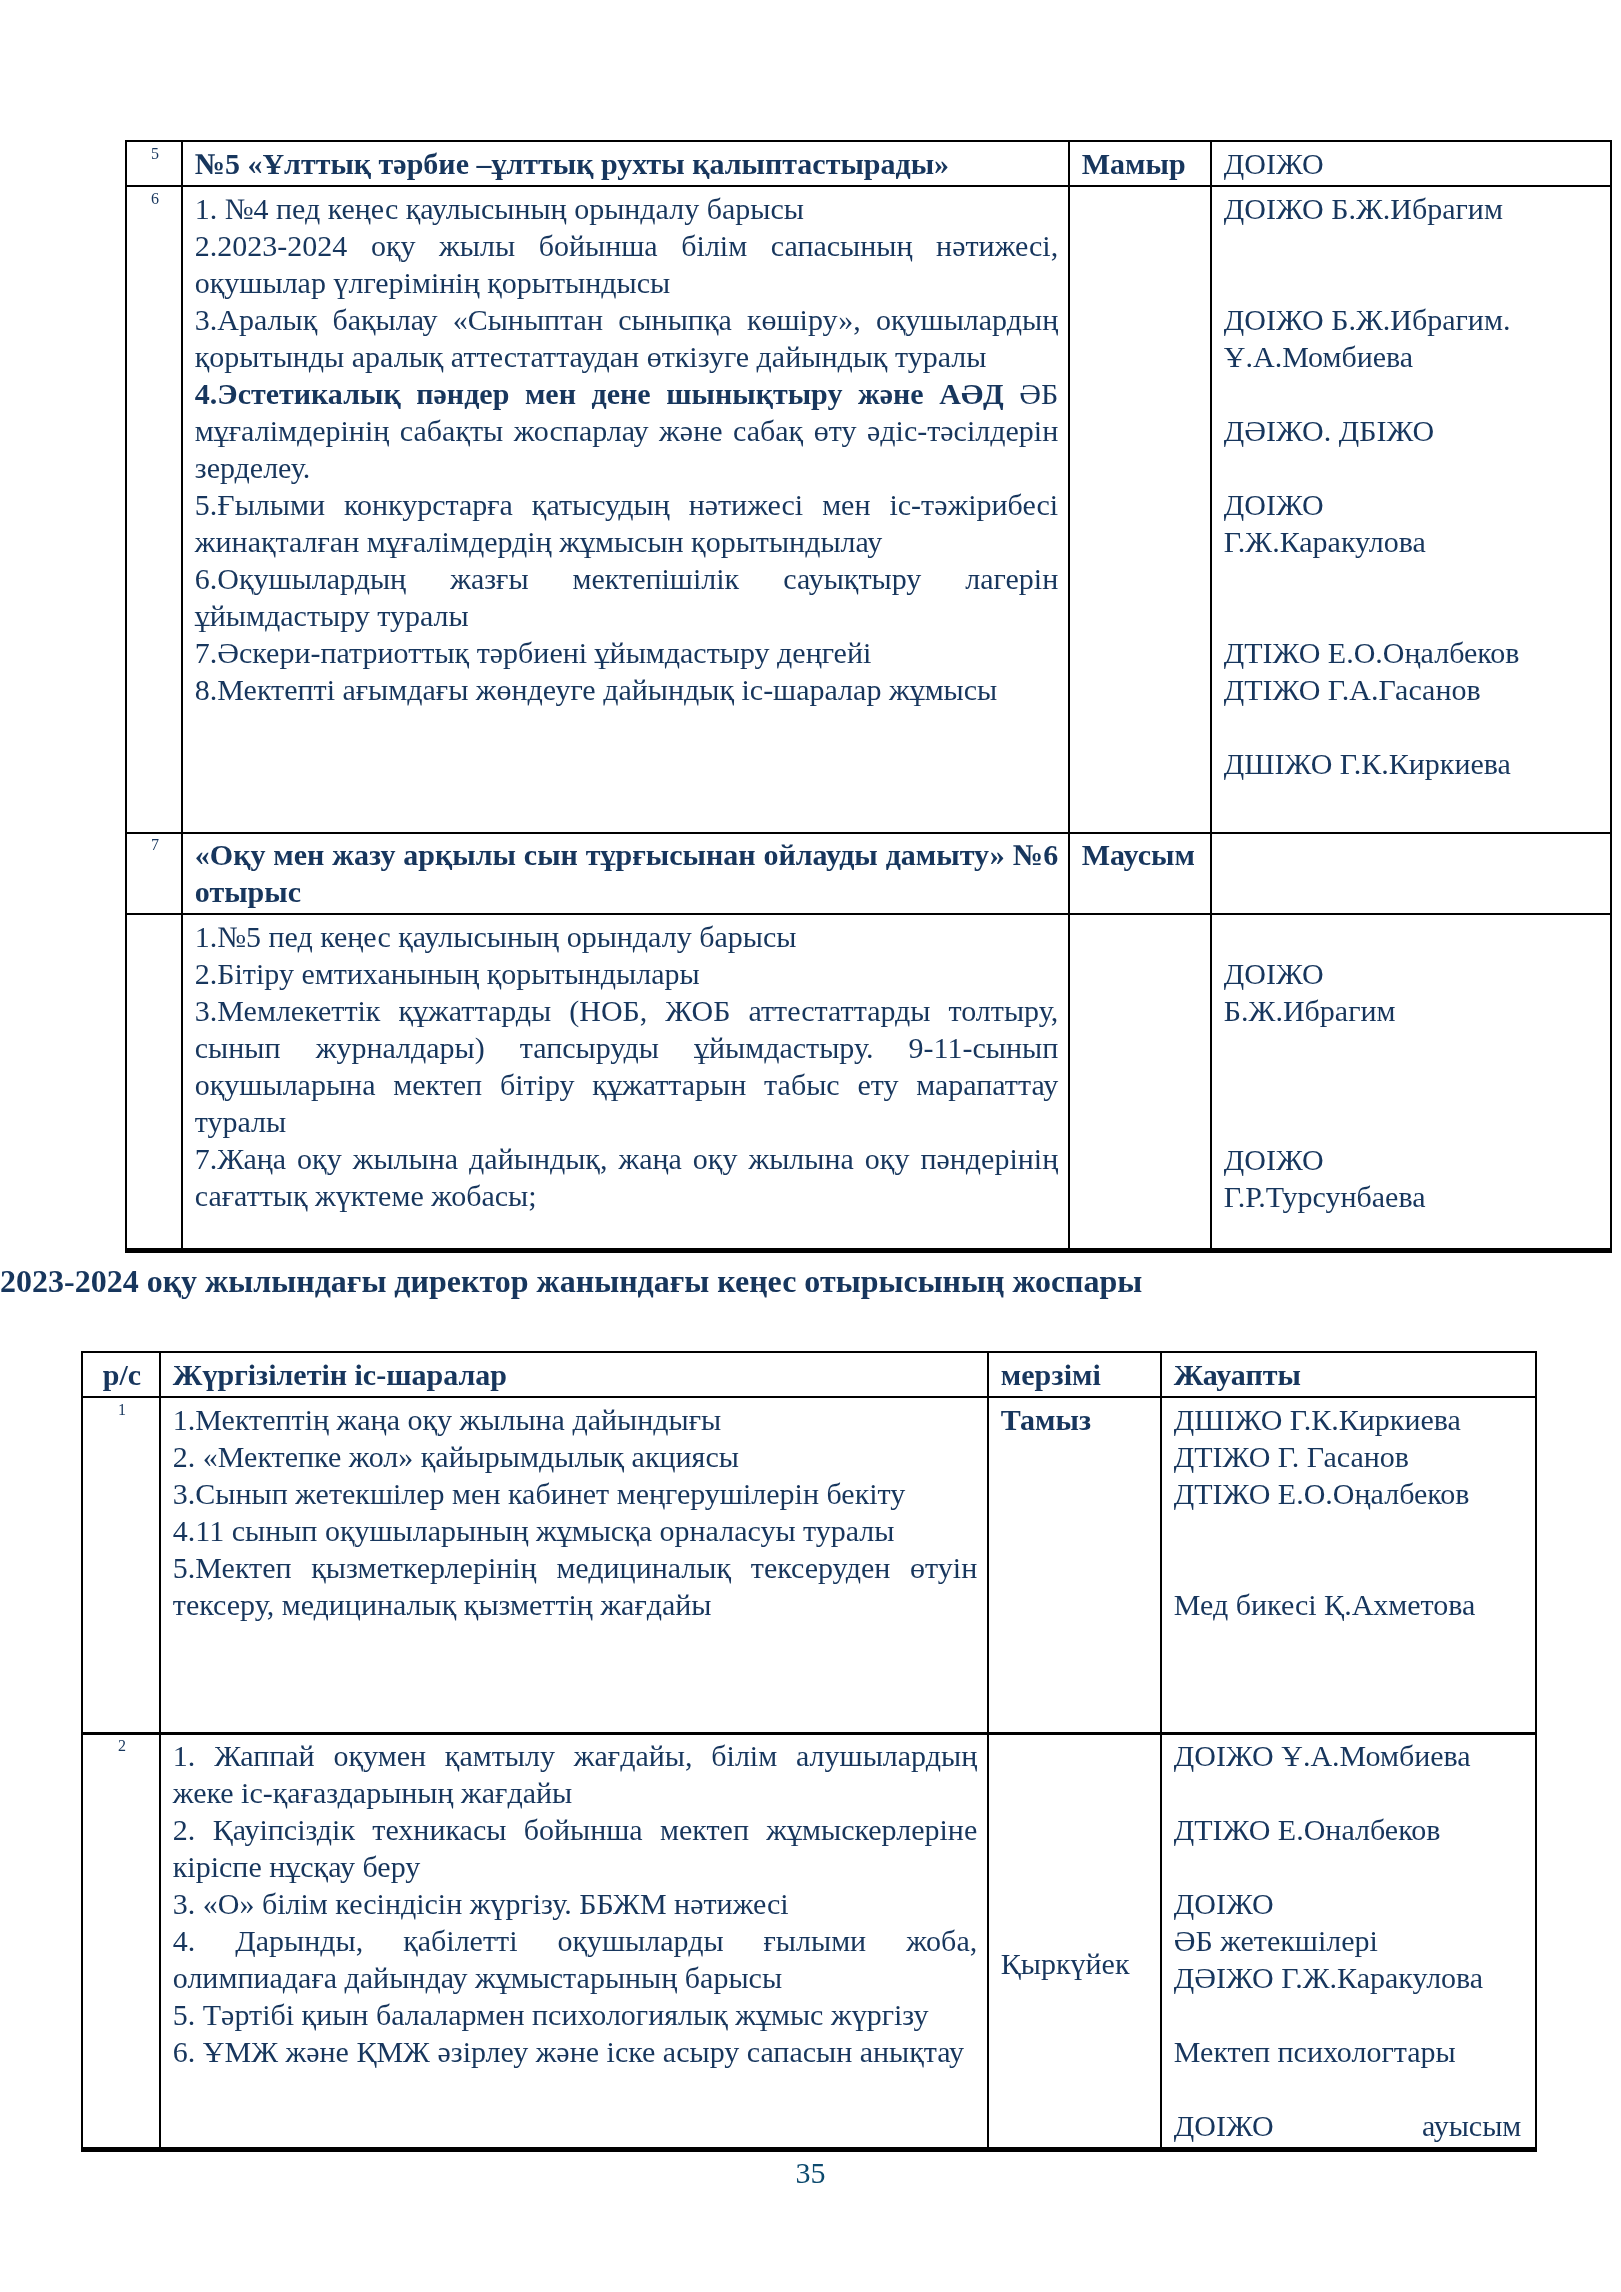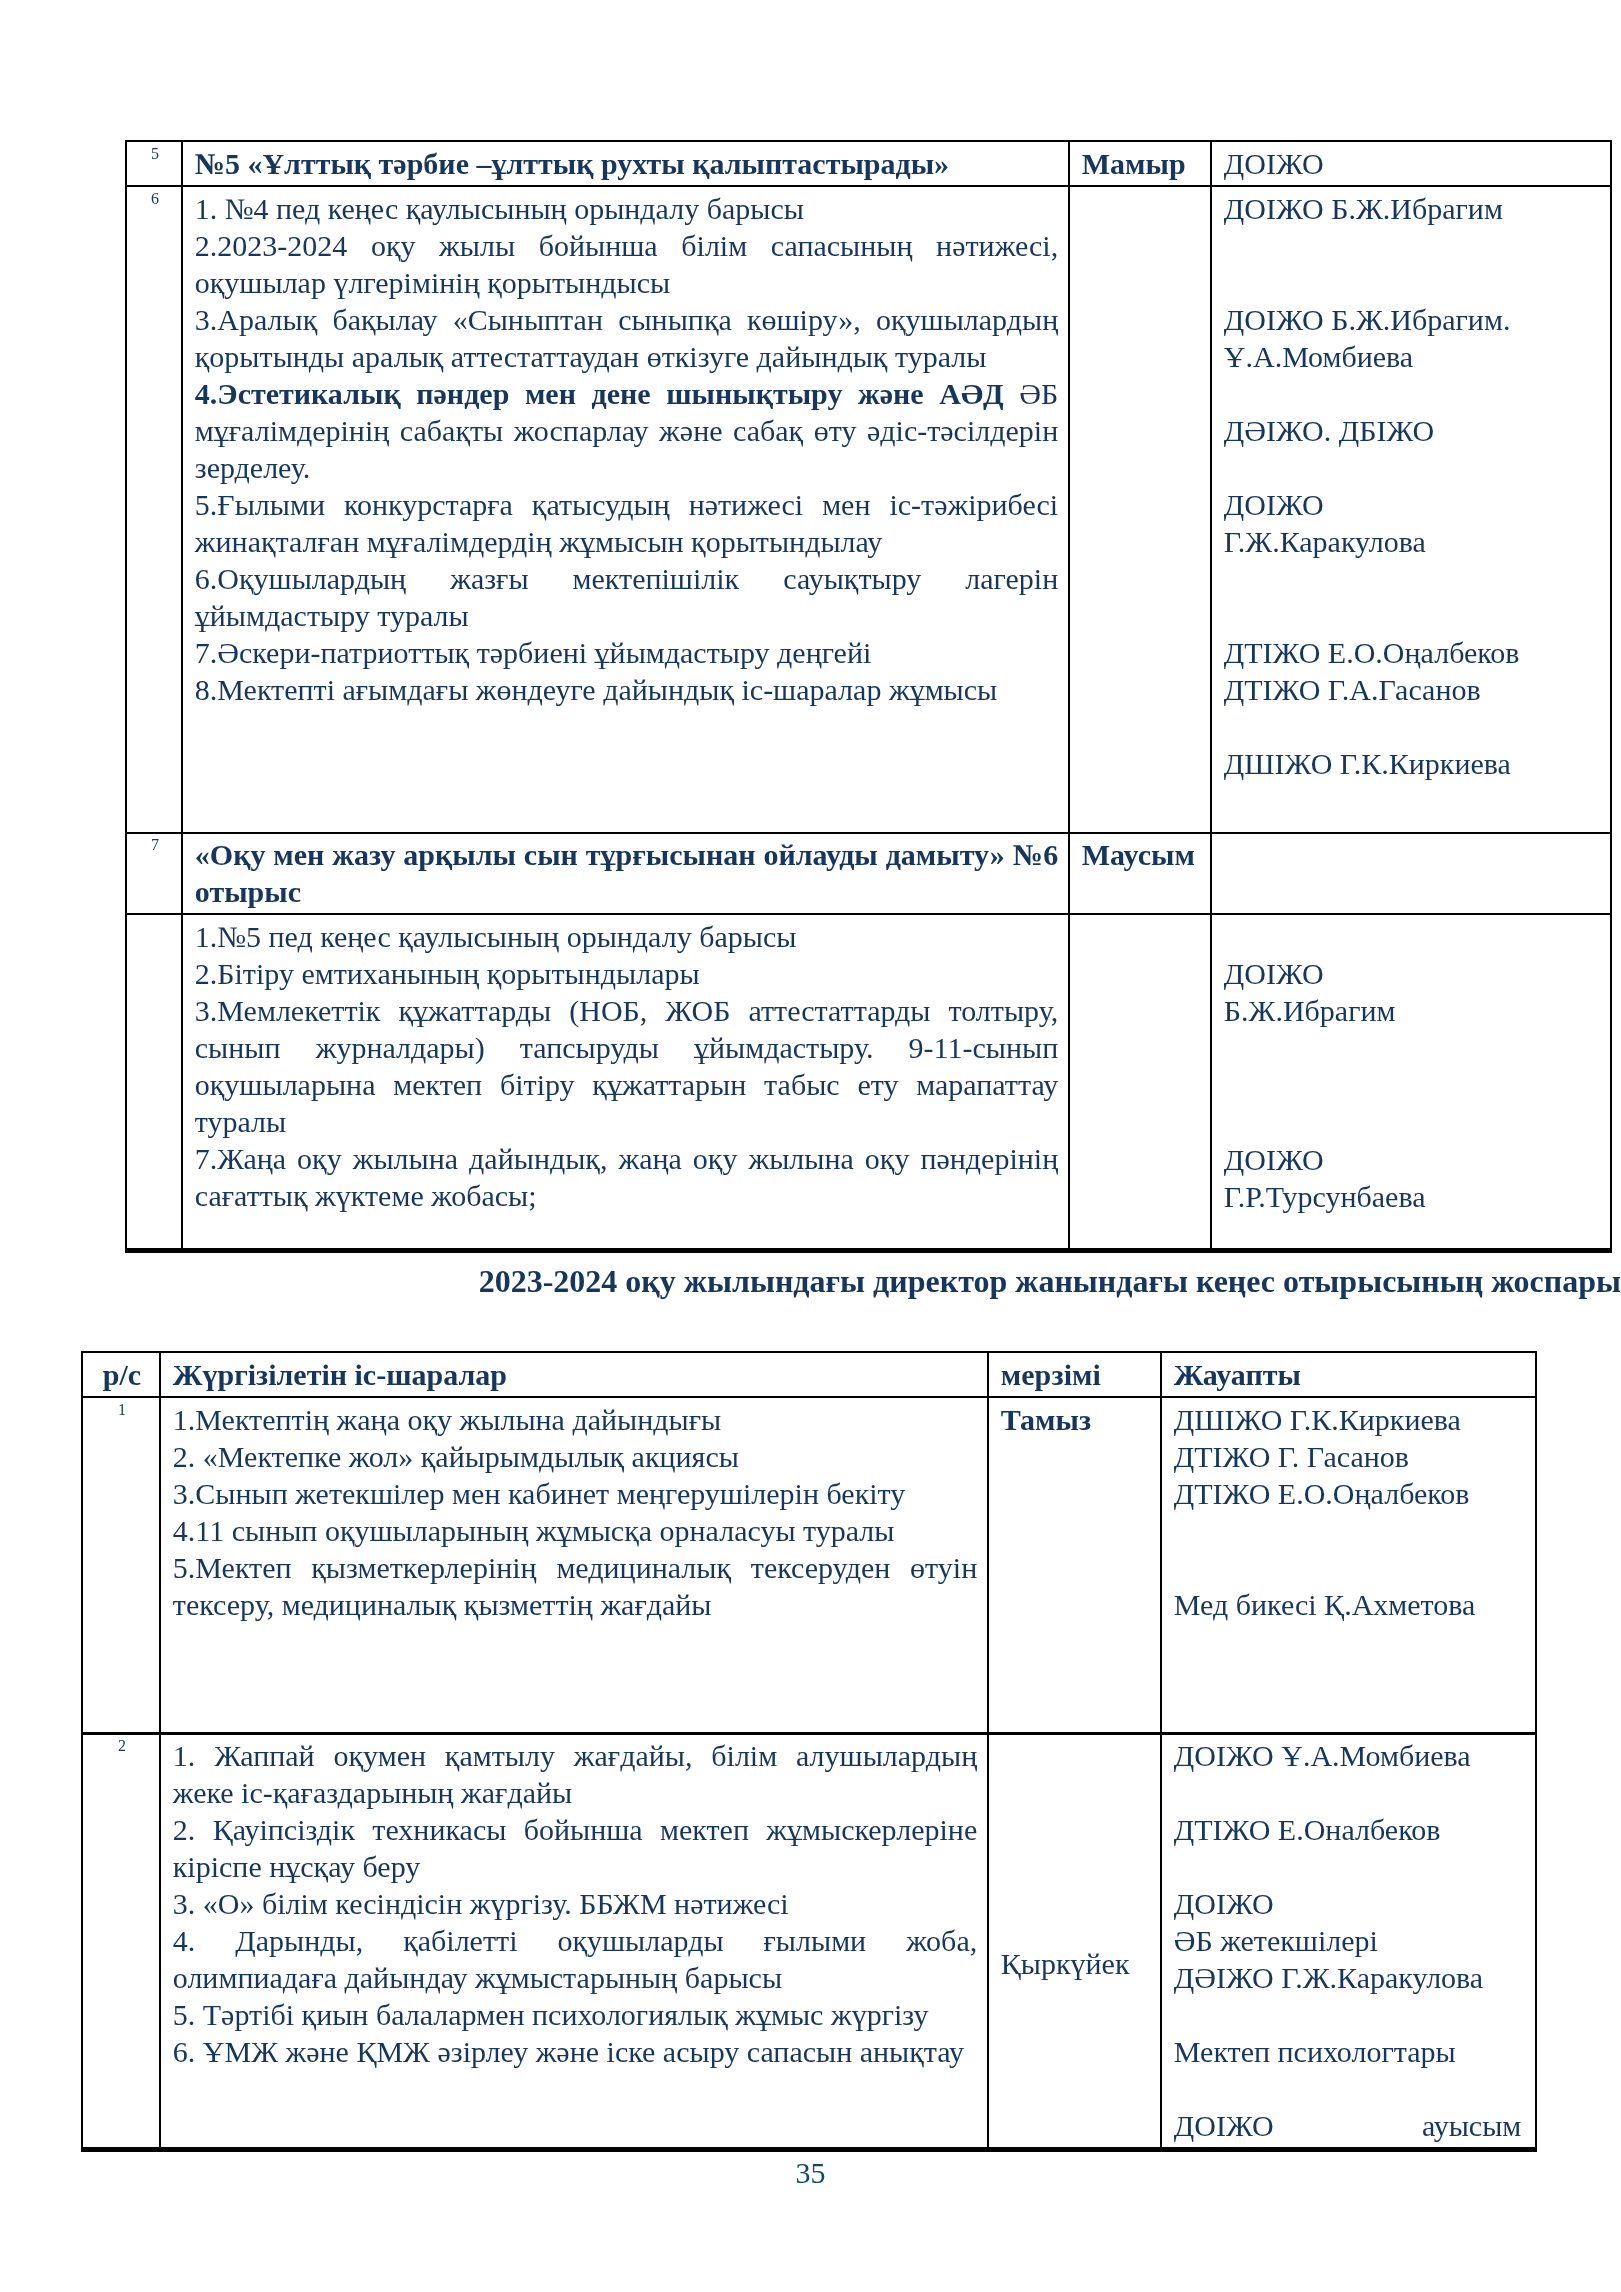--- a/index.html
+++ b/index.html
@@ -27,21 +27,21 @@
   tr.h2 td{height:33px;border-bottom:2.9px solid #000;}
   tr.w1 td{height:328px;border-bottom:3.9px solid #000;}
   tr.w2 td{height:406px;border-bottom:5.9px solid #000;}
   .g1{margin-top:37px;}
   .g2{margin-top:74px;}
   .g3{margin-top:112px;}
   .month-low{margin-top:208px;}
   .spread{text-align:justify;text-align-last:justify;padding-right:3.9px;}
   .heading{
     position:absolute;top:1262px;left:0;width:100%;
-    text-align:right;font-weight:bold;font-size:32px;line-height:39px;
+    text-align:left;font-weight:bold;font-size:32px;line-height:39px;
   }
   .pagenum{
     position:absolute;top:2156px;left:0;width:100%;
     text-align:center;color:#0c4a6e;font-size:30px;
   }
 </style>
 </head>
 <body>
 
 <div class="page">

